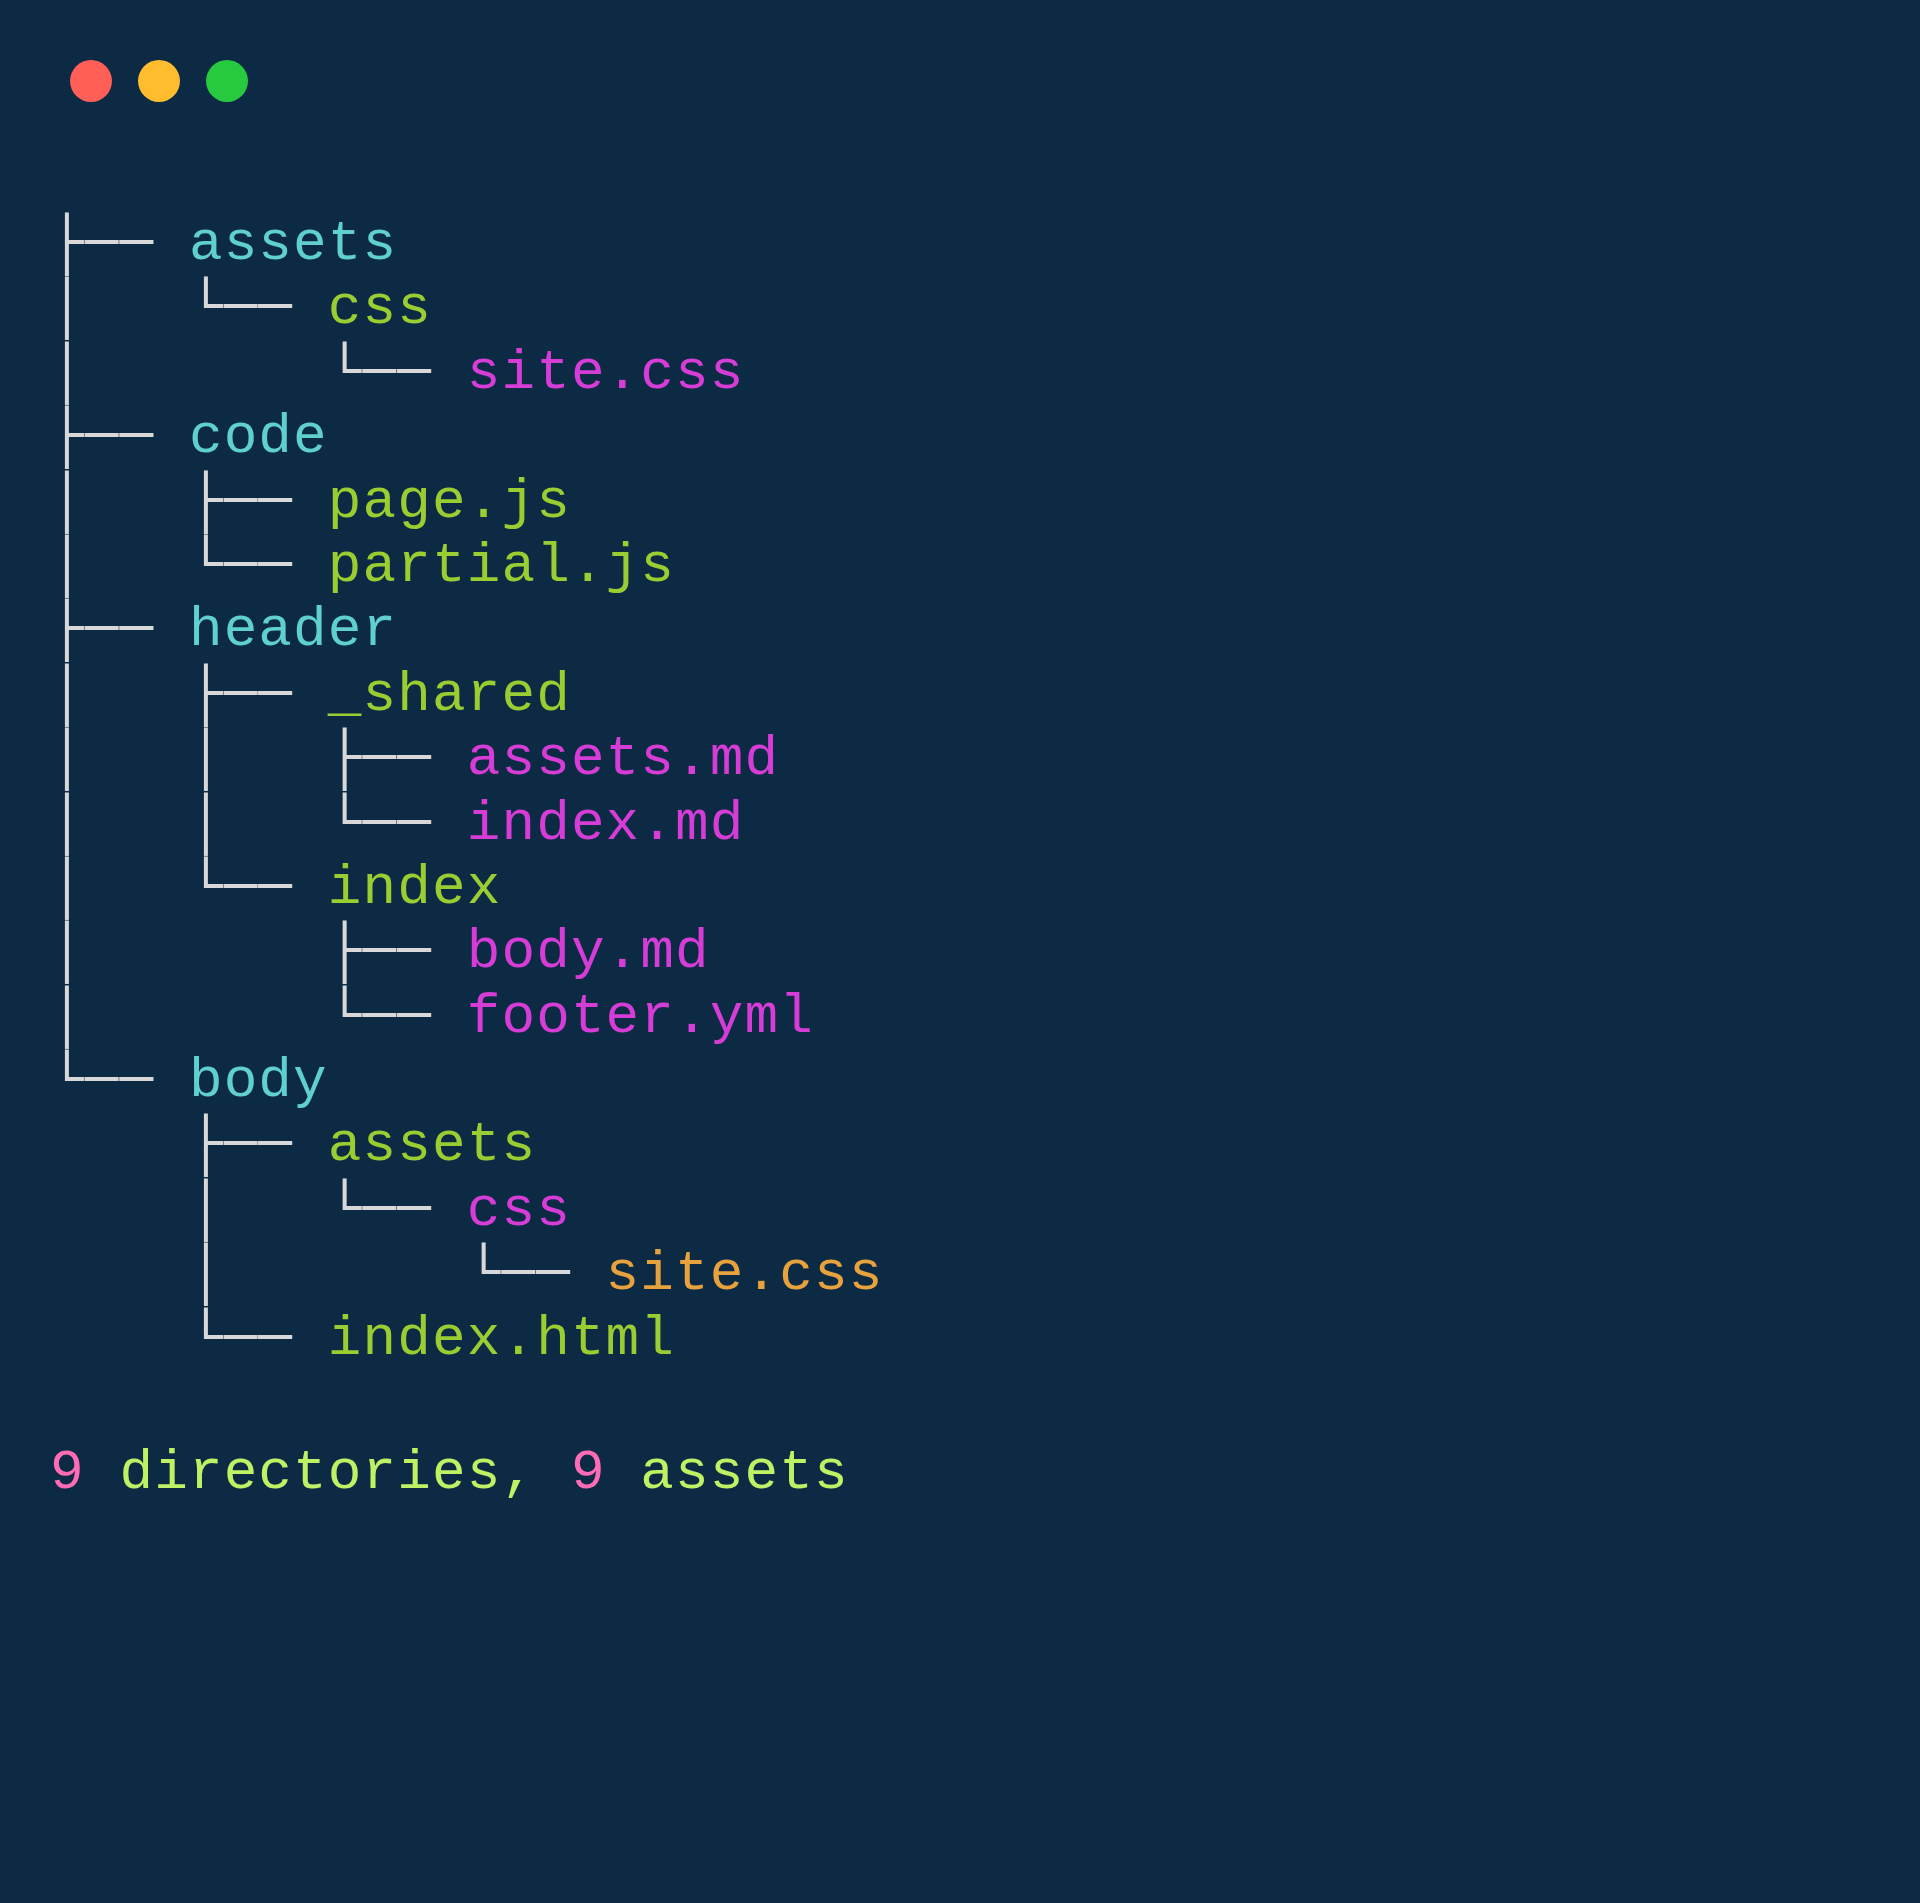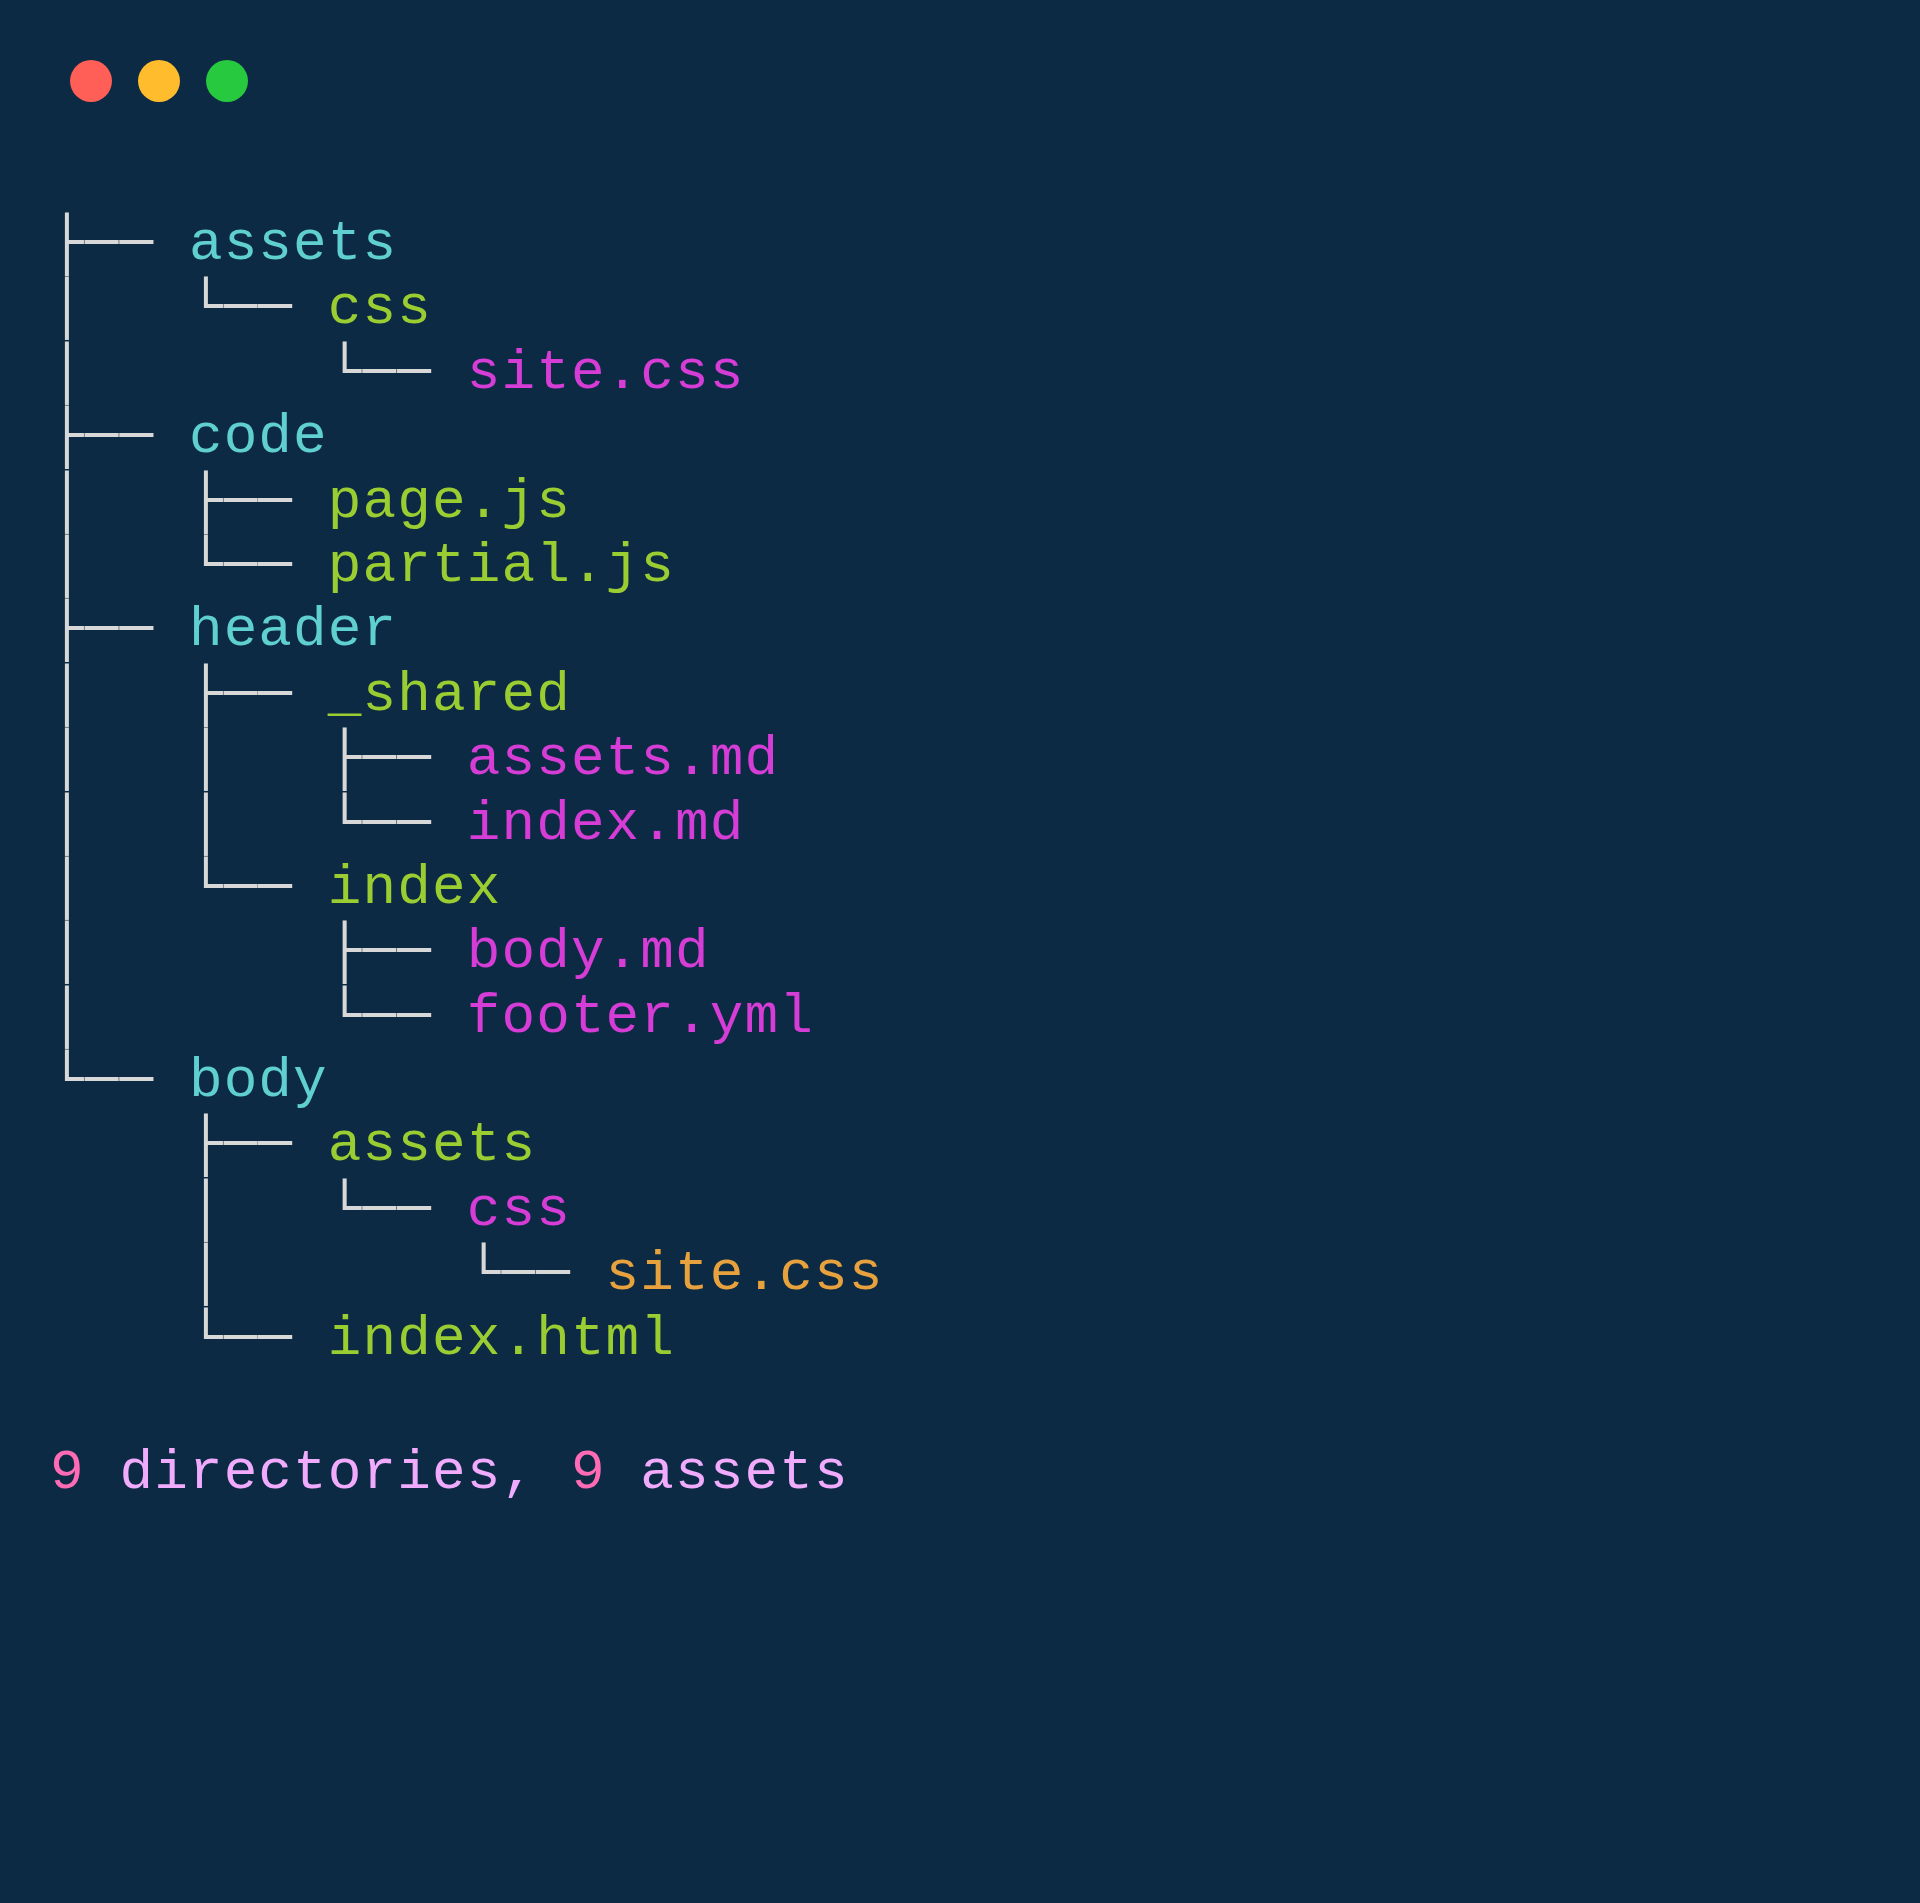--- a/index.html
+++ b/index.html
@@ -37,21 +37,21 @@
     font-family: inherit;
     white-space: pre;
     font-size: inherit;
     line-height: inherit;
     margin-left: 10px;
   }
   .pipe { color: #d8d8d8; }
   .c-cyan { color: #5fcfcf; }
   .c-green { color: #9acd32; }
   .c-magenta { color: #d63cd6; }
-  .c-dim { color: #f0abfc; }
+  .c-dim { color: #bef264; }
   .c-orange { color: #e8a23d; }
   .c-pink { color: #ff6bb5; }
   
   .summary {
     margin-top: 70px;
     font-size: 56px;
     margin-left: 10px;
   }
 </style>
 </head>

